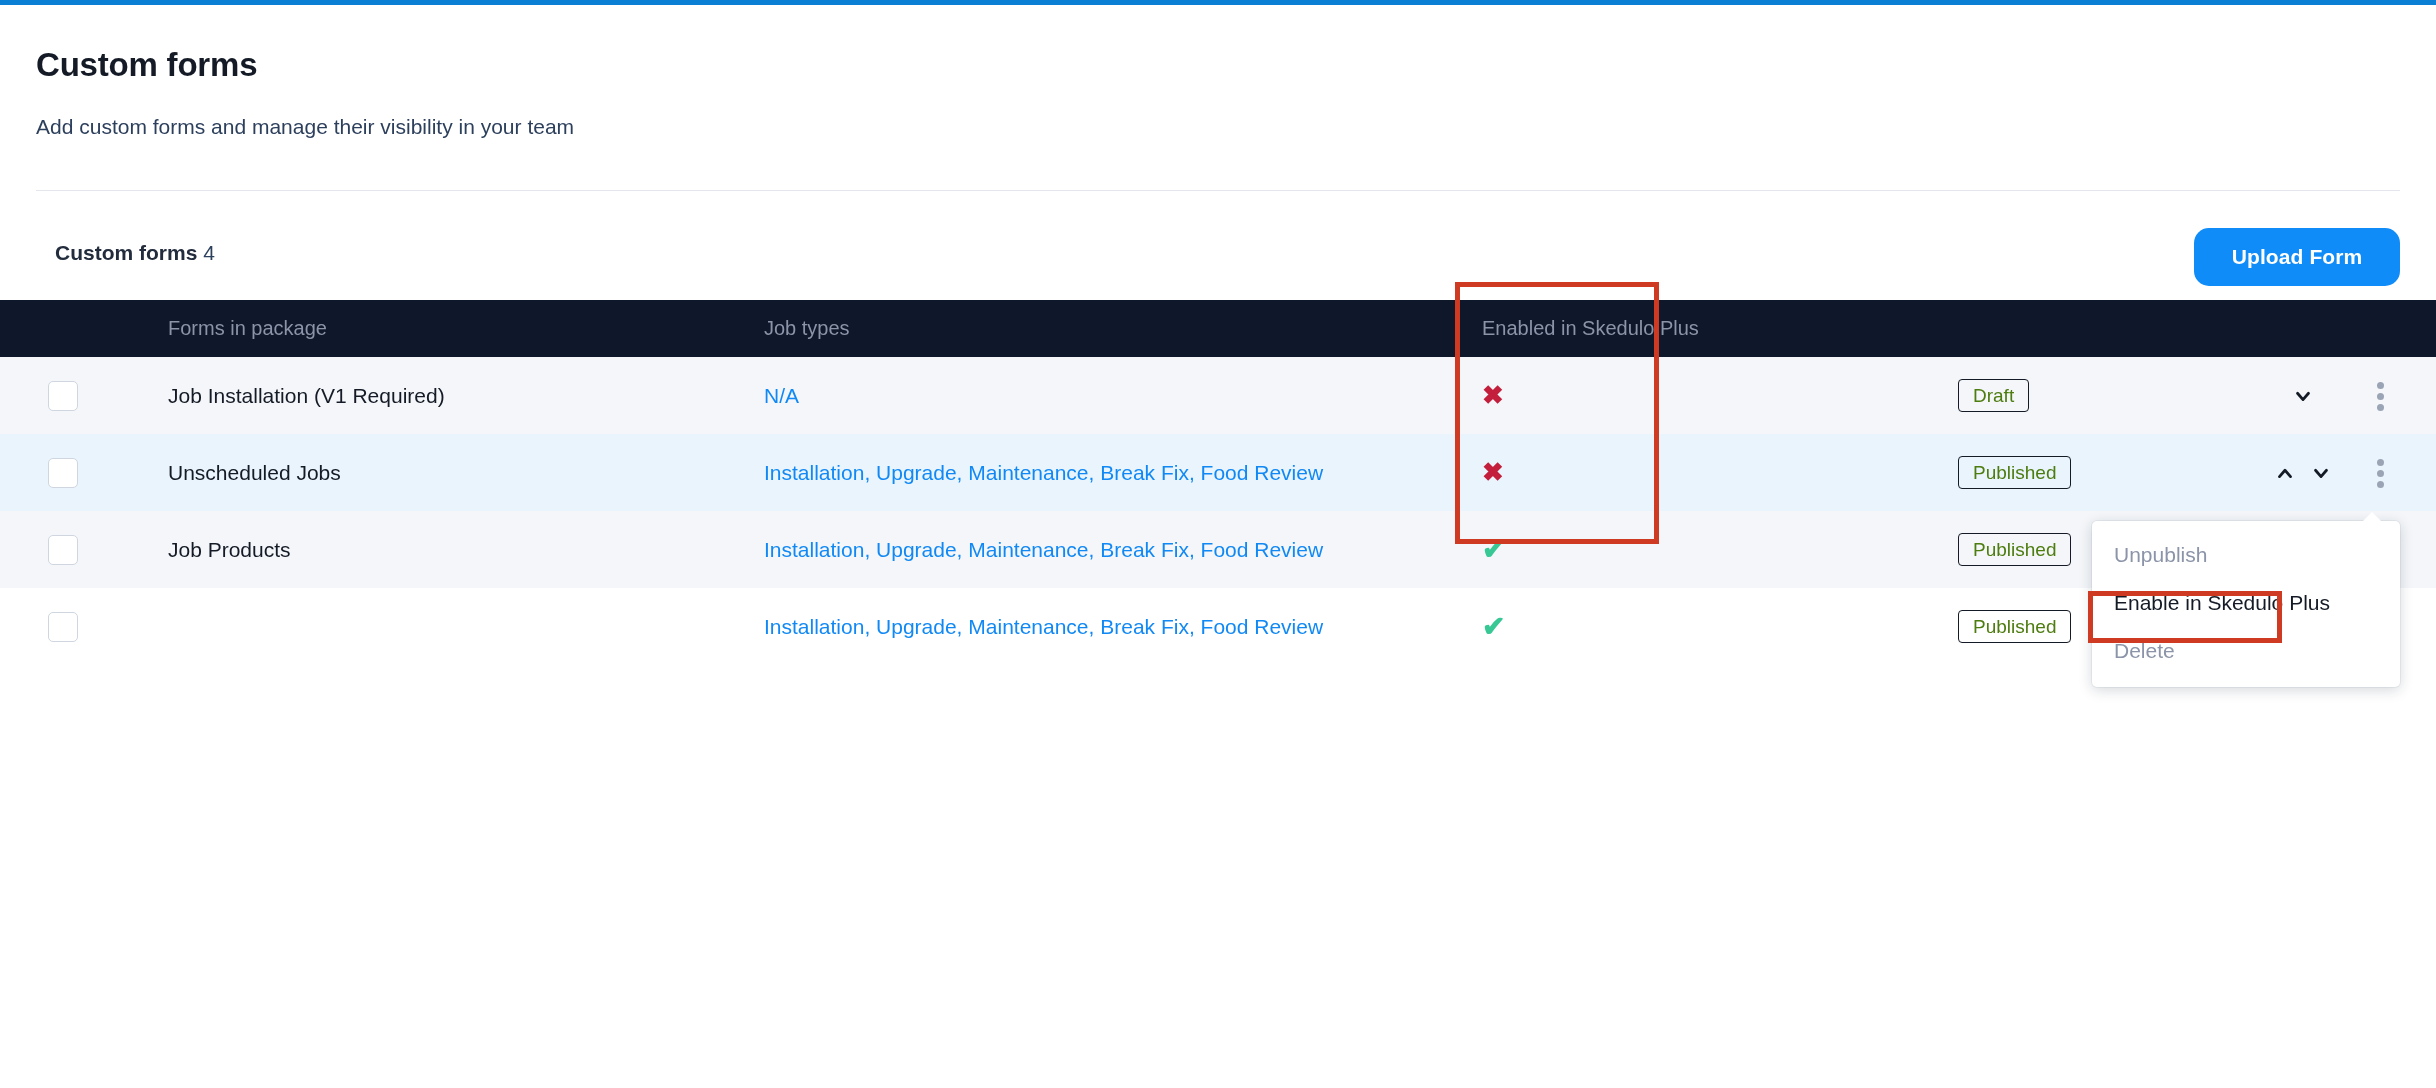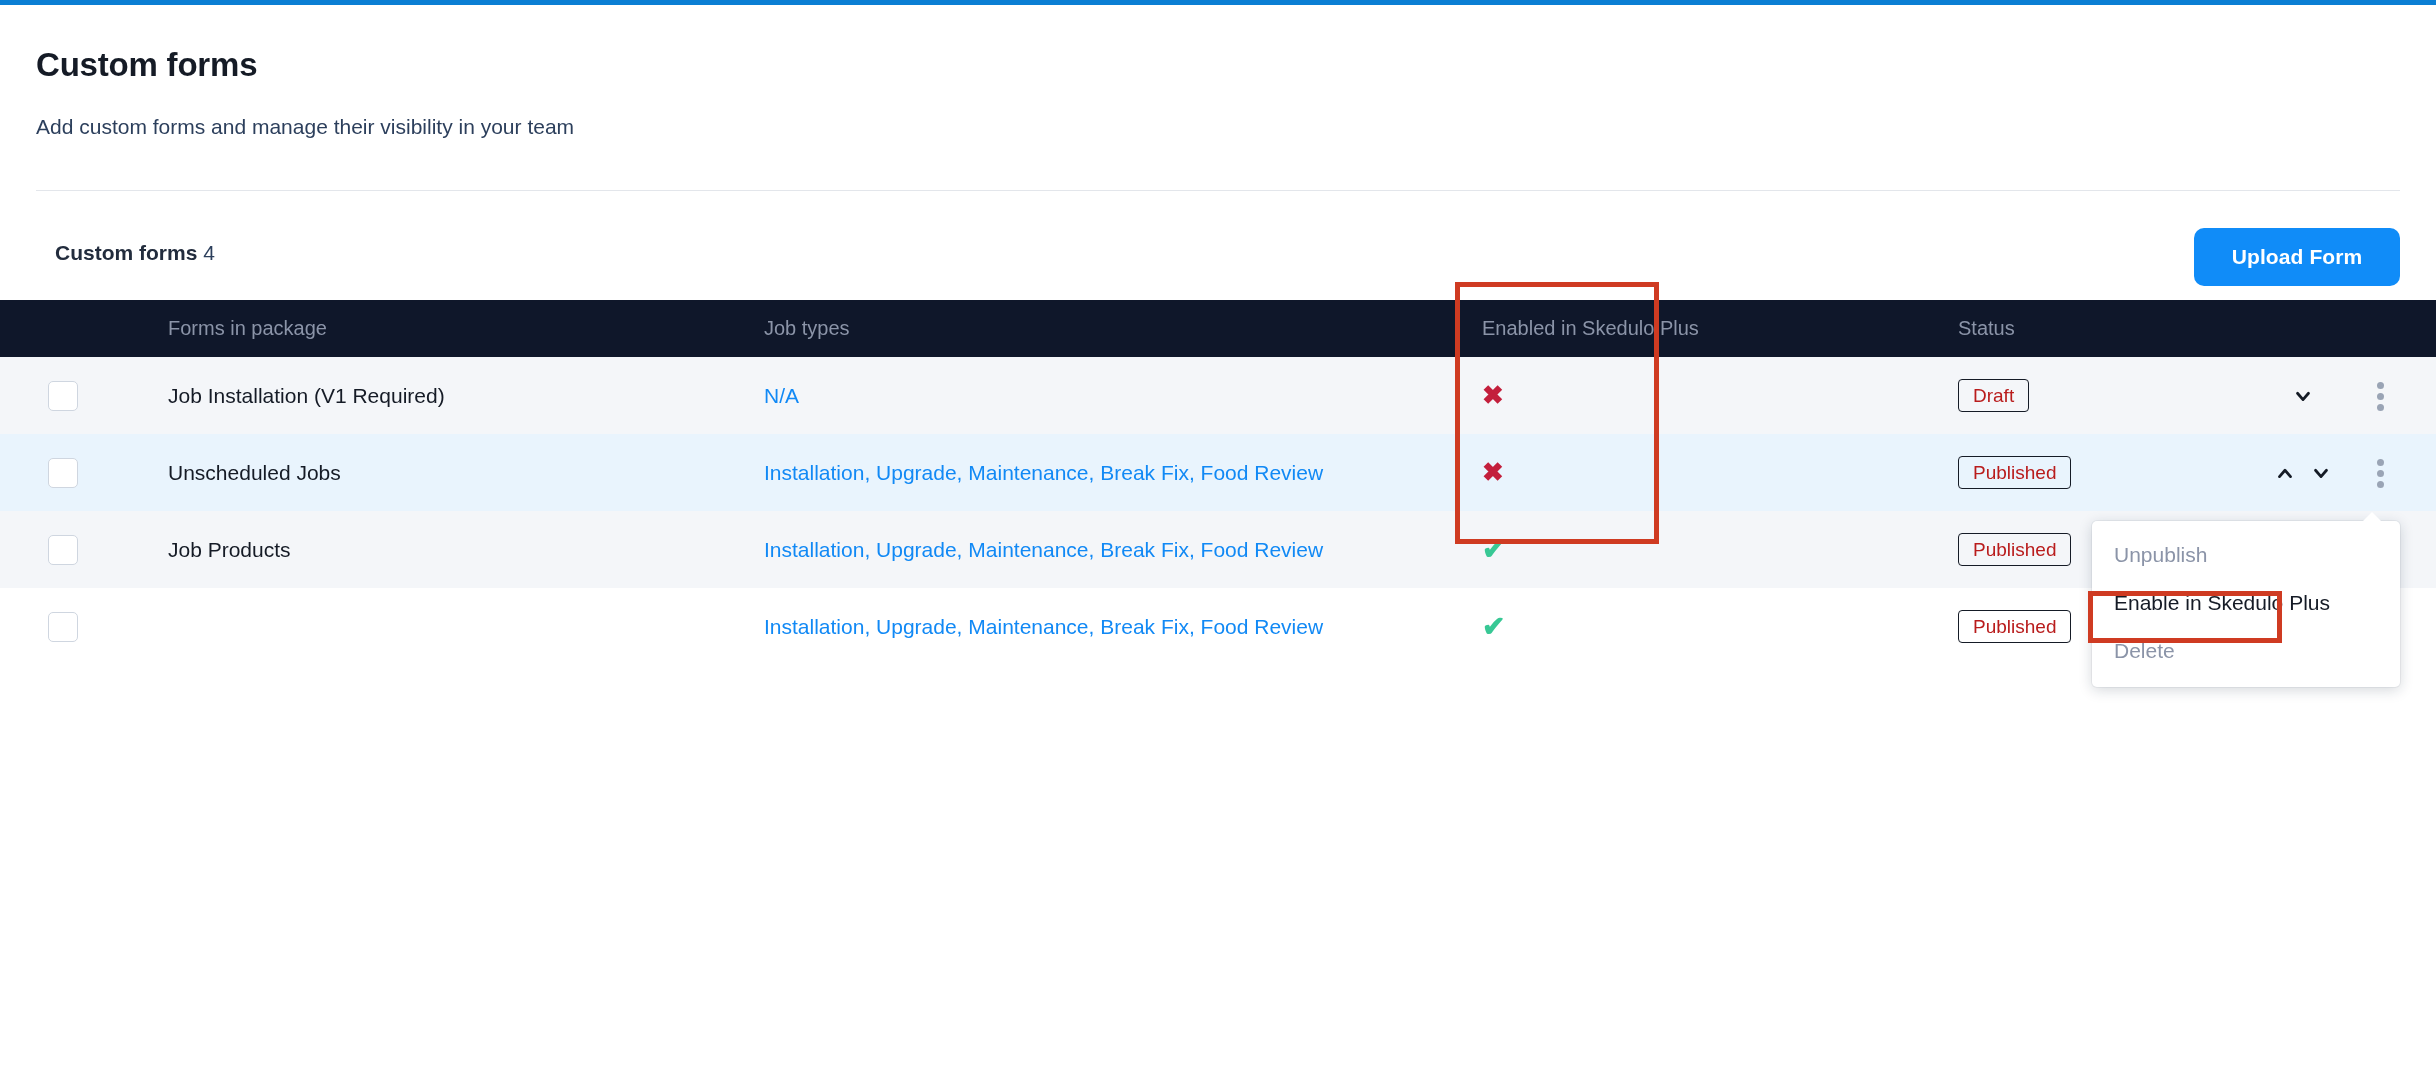--- a/index.html
+++ b/index.html
@@ -31,21 +31,21 @@
   
   .section-bar { position: absolute; top: 228px; left: 0; width: 2436px; height: 70px; }
   .section-title {
     position: absolute; left: 55px; top: 10px;
     font-size: 21px; color: #222c3d; font-weight: bold; line-height: 30px;
   }
   .section-title .count { font-weight: normal; color: #2c3f5c; }
   .upload-btn {
     position: absolute; right: 36px; top: 0;
     height: 58px; min-width: 206px; padding: 0 26px;
-    background: #108cf8; color: #ffffff; border: none; border-radius: 10px;
+    background: #108cf8; color: #ffffff; border: none; border-radius: 15px;
     font-size: 21px; font-weight: bold; font-family: "Liberation Sans", sans-serif;
     cursor: pointer; letter-spacing: .1px;
   }
 
   
   .table { position: absolute; top: 300px; left: 0; width: 2436px; }
   .thead { height: 57px; position: relative; background: #0f172a; }
   .th {
     position: absolute; top: 0; height: 57px; line-height: 57px;
     font-size: 20px; color: #8b94a8; font-weight: normal; white-space: nowrap;
@@ -76,21 +76,21 @@
   }
 
   .mark { position: absolute; left: 1482px; top: 0; height: 77px; line-height: 77px; font-size: 26px; font-weight: bold; }
   .mark.no  { color: #c31f3c; }
   .mark.yes { color: #38c895; font-size: 28px; }
 
   .status-badge {
     position: absolute; top: 22px;
     height: 33px; line-height: 31px; padding: 0 14px;
     border: 1px solid #151b26; border-radius: 4px; background: transparent;
-    font-size: 19px; color: #b91c1c; font-family: "Liberation Sans", sans-serif;
+    font-size: 19px; color: #4d7c0f; font-family: "Liberation Sans", sans-serif;
     cursor: pointer; white-space: nowrap;
   }
 
   .chev {
     position: absolute; top: 28px; width: 22px; height: 22px; cursor: pointer;
     color: #151b26;
   }
   .chev svg { display: block; width: 22px; height: 22px; }
 
   .kebab {
@@ -147,21 +147,20 @@
     </div>
     <button class="upload-btn">Upload Form</button>
   </div>
 
   <div class="table">
 
     <div class="thead">
       <div class="th col-name">Forms in package</div>
       <div class="th col-jobs">Job types</div>
       <div class="th col-enabled">Enabled in Skedulo Plus</div>
-      <div class="th col-status">Status</div>
     </div>
 
     <div class="row shade">
       <div class="checkbox"></div>
       <div class="cell name col-name">Job Installation (V1 Required)</div>
       <div class="cell link col-jobs">N/A</div>
       <div class="mark no">✖</div>
       <div class="status-badge" style="left:1958px;">Draft</div>
       <div class="chev" style="left:2292px;">
         <svg viewBox="0 0 24 24" fill="none" stroke="currentColor" stroke-width="3" stroke-linecap="round" stroke-linejoin="round">

